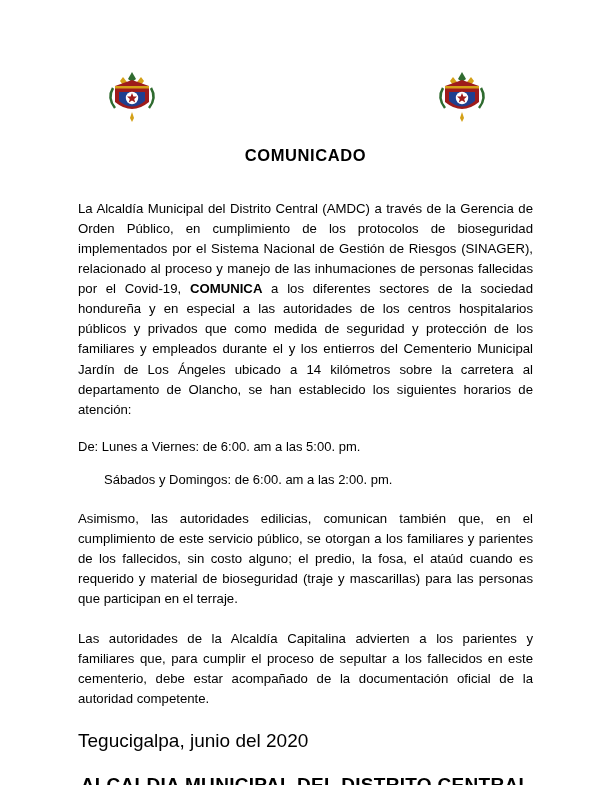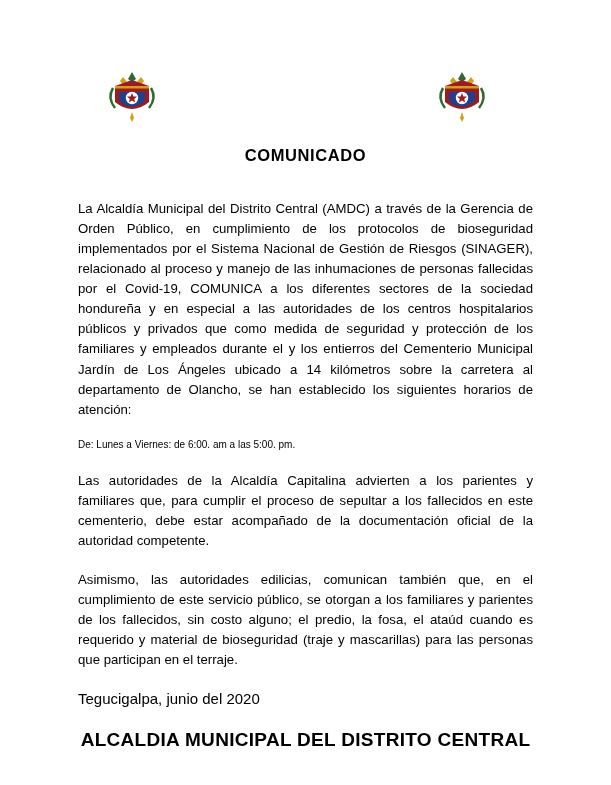--- a/index.html
+++ b/index.html
@@ -46,41 +46,41 @@
   }
   p.body {
     font-size: 13.2px;
     line-height: 1.52;
     text-align: justify;
     text-justify: inter-word;
     margin: 19px 0 0 0;
   }
   p.body.first { margin-top: 34px; }
   p.schedule {
-    font-size: 10px;
+    font-size: 13px;
     line-height: 1.52;
     text-align: left;
     margin: 17px 0 0 0;
   }
   p.schedule.indent { text-indent: 26px; margin-top: 14px; }
   p.place {
-    font-size: 15px;
+    font-size: 19px;
     line-height: 1.52;
     text-align: left;
     margin: 18px 0 0 0;
   }
   .signature {
     text-align: center;
     font-weight: bold;
     font-size: 19px;
     letter-spacing: 0.3px;
     margin-top: 18px;
   }
   .u { }
-  .b { font-weight: normal; }
+  .b { font-weight: bold; }
 </style>
 </head>
 <body>
 
 <div class="page">
 
   <div class="logos">
 
     <div class="crest left">
       <svg viewBox="0 0 58 58" xmlns="http://www.w3.org/2000/svg">
@@ -121,22 +121,23 @@
     </div>
 
   </div>
 
   <h1 class="title">COMUNICADO</h1>
 
   <p class="body first"><span>La Alcaldía Municipal del Distrito Central (AMDC) a través de la Gerencia de Orden Público, en cumplimiento de los protocolos de bioseguridad implementados por el Sistema Nacional de Gestión de Riesgos (SINAGER), relacionado </span><span class="u">al proceso y manejo de las inhumaciones de personas fallecidas por el Covid-19</span><span>, </span><span class="b">COMUNICA</span><span> a los diferentes sectores de la sociedad hondureña y en especial a las autoridades de los centros hospitalarios públicos y privados que como medida de seguridad y protección de los familiares y empleados durante el y los entierros del Cementerio Municipal Jardín de Los Ángeles ubicado a 14 kilómetros sobre la carretera al departamento de Olancho, se han establecido los siguientes horarios de atención:</span></p>
 
   <p class="schedule">De: Lunes a Viernes: de 6:00. am a las 5:00. pm.</p>
 
+  <p class="schedule indent">Sábados y Domingos: de 6:00. am a las 2:00. pm.</p>
+
+  <p class="body">Asimismo, las autoridades edilicias, comunican también que, en el cumplimiento de este servicio público, se otorgan a los familiares y parientes de los fallecidos, sin costo alguno; el predio, la fosa, el ataúd cuando es requerido y material de bioseguridad (traje y mascarillas) para las personas que participan en el terraje.</p>
 
   <p class="body">Las autoridades de la Alcaldía Capitalina advierten a los parientes y familiares que, para cumplir el proceso de sepultar a los fallecidos en este cementerio, debe estar acompañado de la documentación oficial de la autoridad competente.</p>
-
-  <p class="body">Asimismo, las autoridades edilicias, comunican también que, en el cumplimiento de este servicio público, se otorgan a los familiares y parientes de los fallecidos, sin costo alguno; el predio, la fosa, el ataúd cuando es requerido y material de bioseguridad (traje y mascarillas) para las personas que participan en el terraje.</p>
 
   <p class="place">Tegucigalpa, junio del 2020</p>
 
   <div class="signature">ALCALDIA MUNICIPAL DEL DISTRITO CENTRAL</div>
 
 </div>
 
 </body></html>

